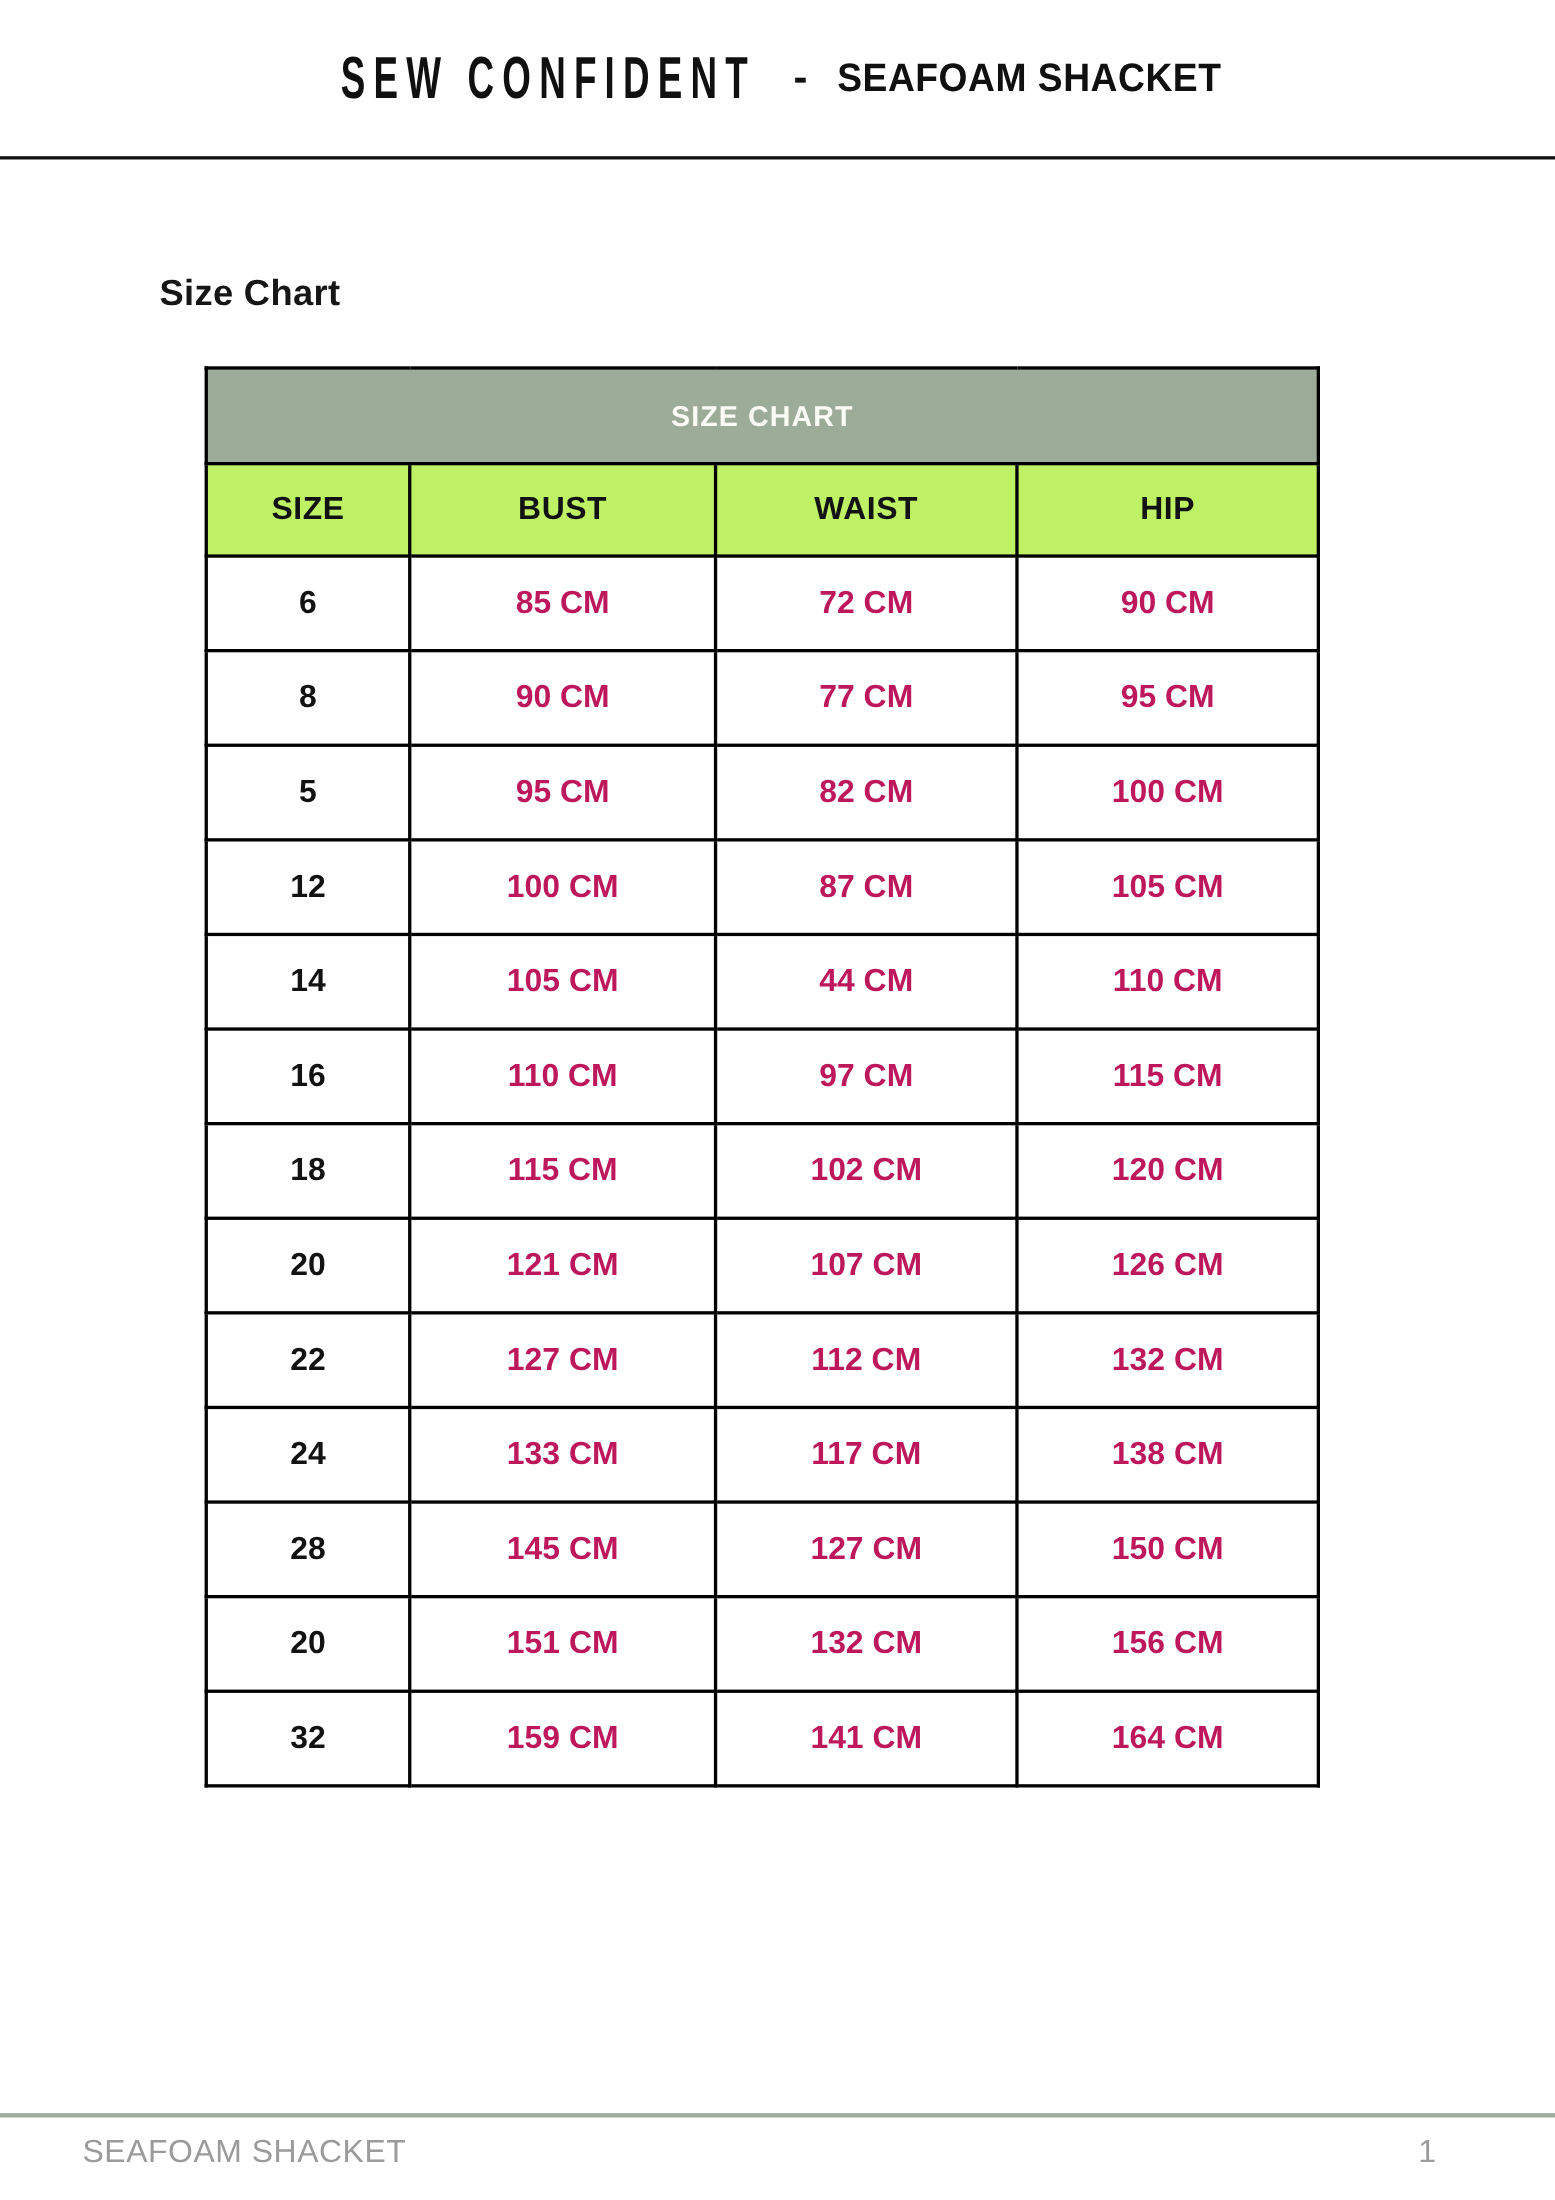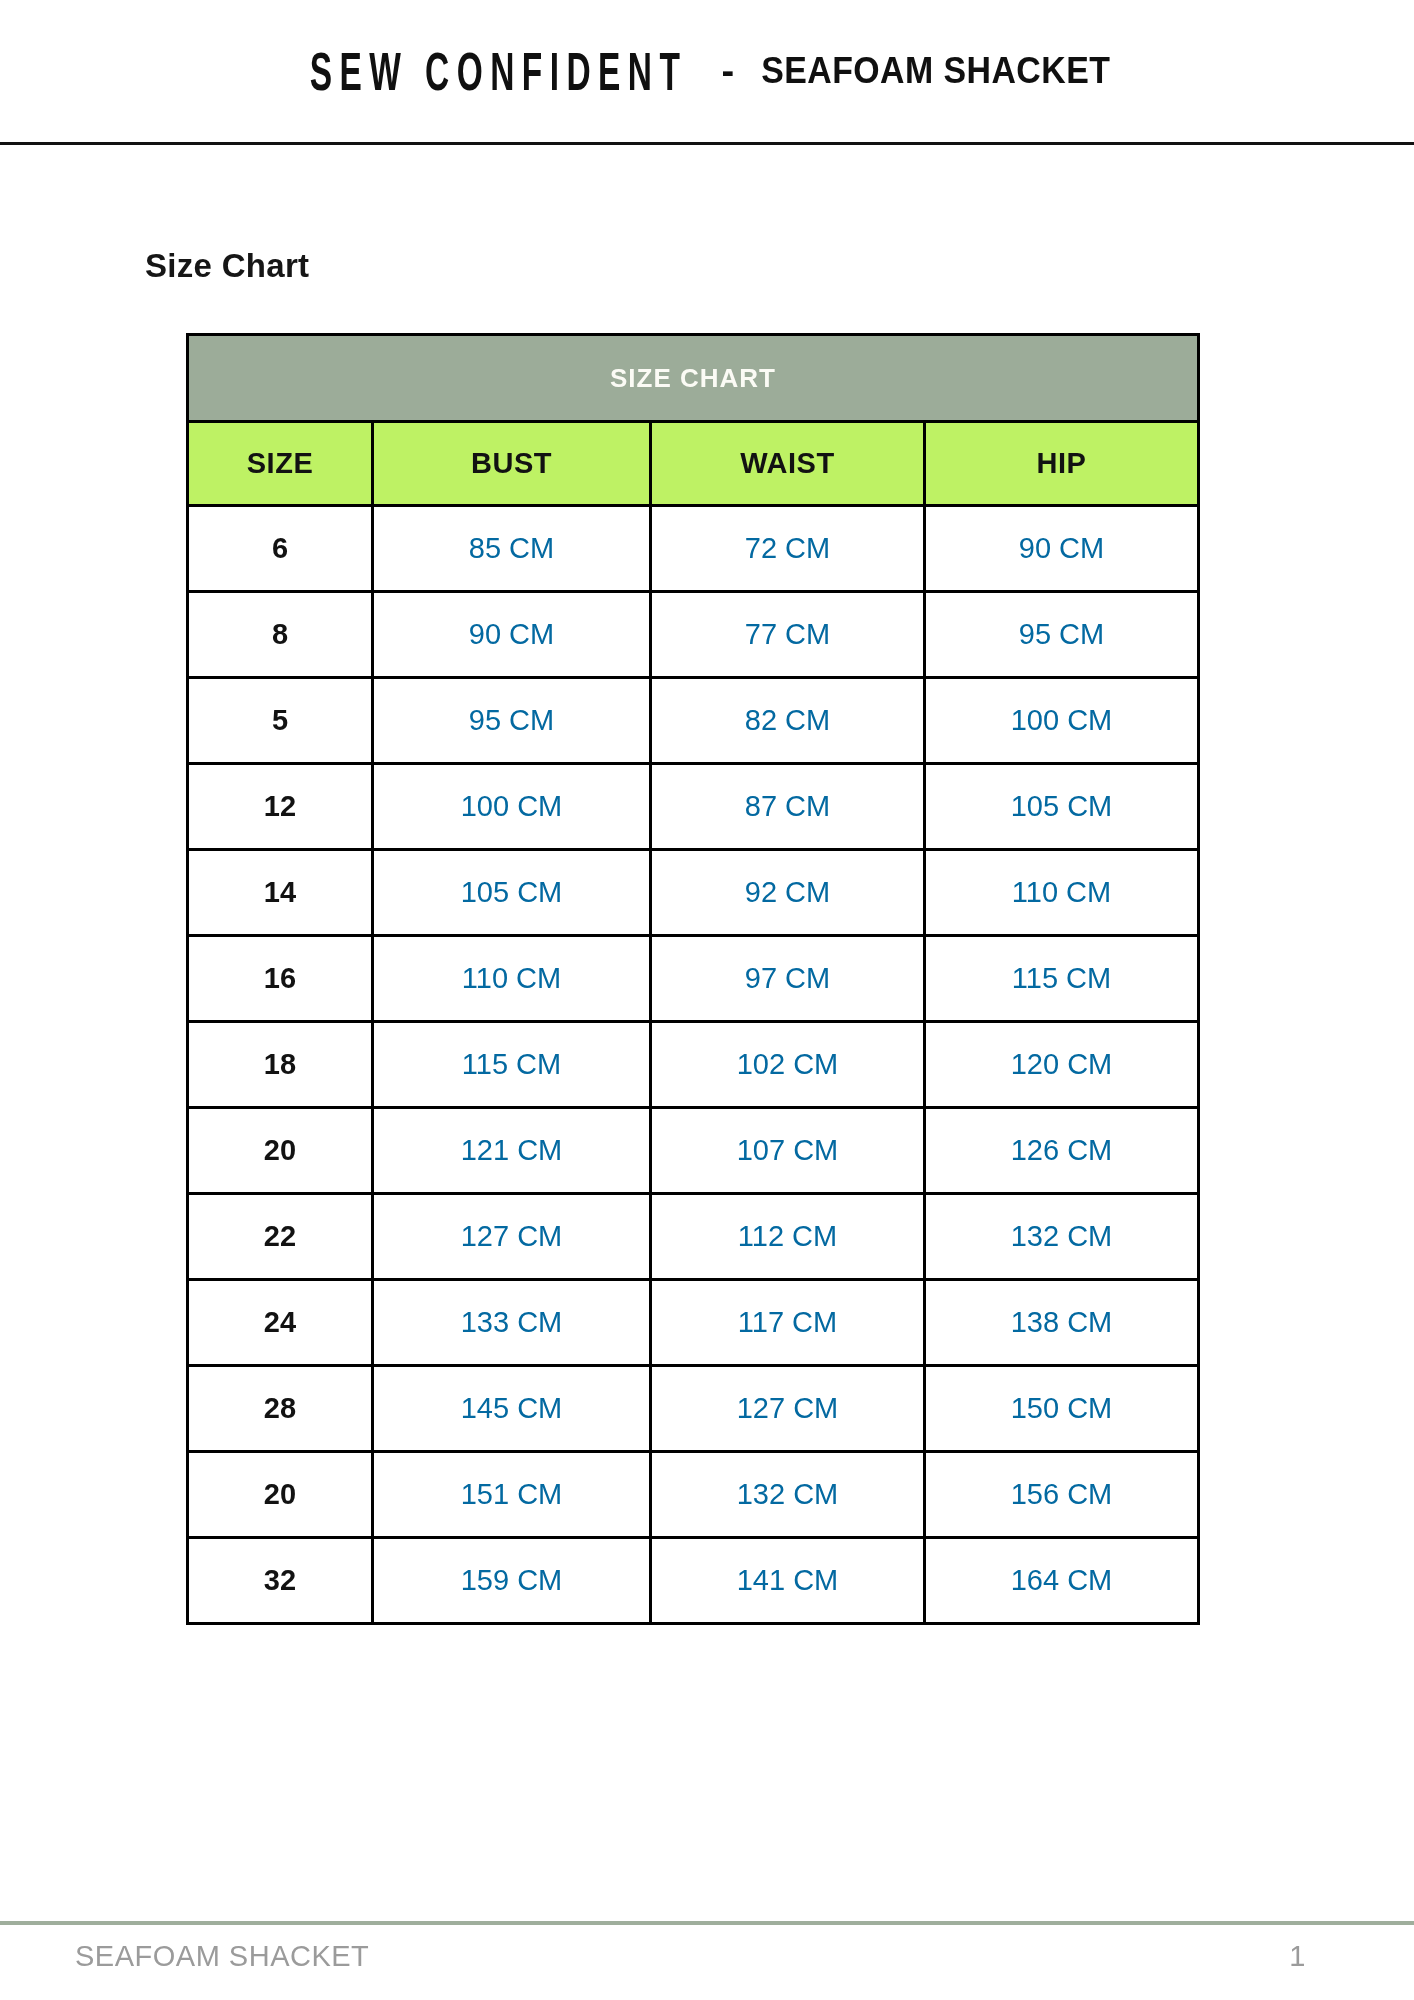--- a/index.html
+++ b/index.html
@@ -102,22 +102,22 @@
     height:81px;
     font-size:29px;
     font-weight:700;
     letter-spacing:0.5px;
     color:#121212;
     background:#bef264;
   }
   .size-table tbody td{
     height:83px;
     font-size:29px;
-    font-weight:400;
-    color:#0369a1;
+    font-weight:700;
+    color:#be185d;
     background:#ffffff;
   }
   .size-table tbody td.size-cell{
     font-weight:700;
     color:#121212;
   }
 
   
   .footer-rule{
     position:absolute;
@@ -191,21 +191,21 @@
         </tr>
         <tr>
           <td class="size-cell">12</td>
           <td>100 CM</td>
           <td>87 CM</td>
           <td>105 CM</td>
         </tr>
         <tr>
           <td class="size-cell">14</td>
           <td>105 CM</td>
-          <td>92 CM</td>
+          <td>44 CM</td>
           <td>110 CM</td>
         </tr>
         <tr>
           <td class="size-cell">16</td>
           <td>110 CM</td>
           <td>97 CM</td>
           <td>115 CM</td>
         </tr>
         <tr>
           <td class="size-cell">18</td>

